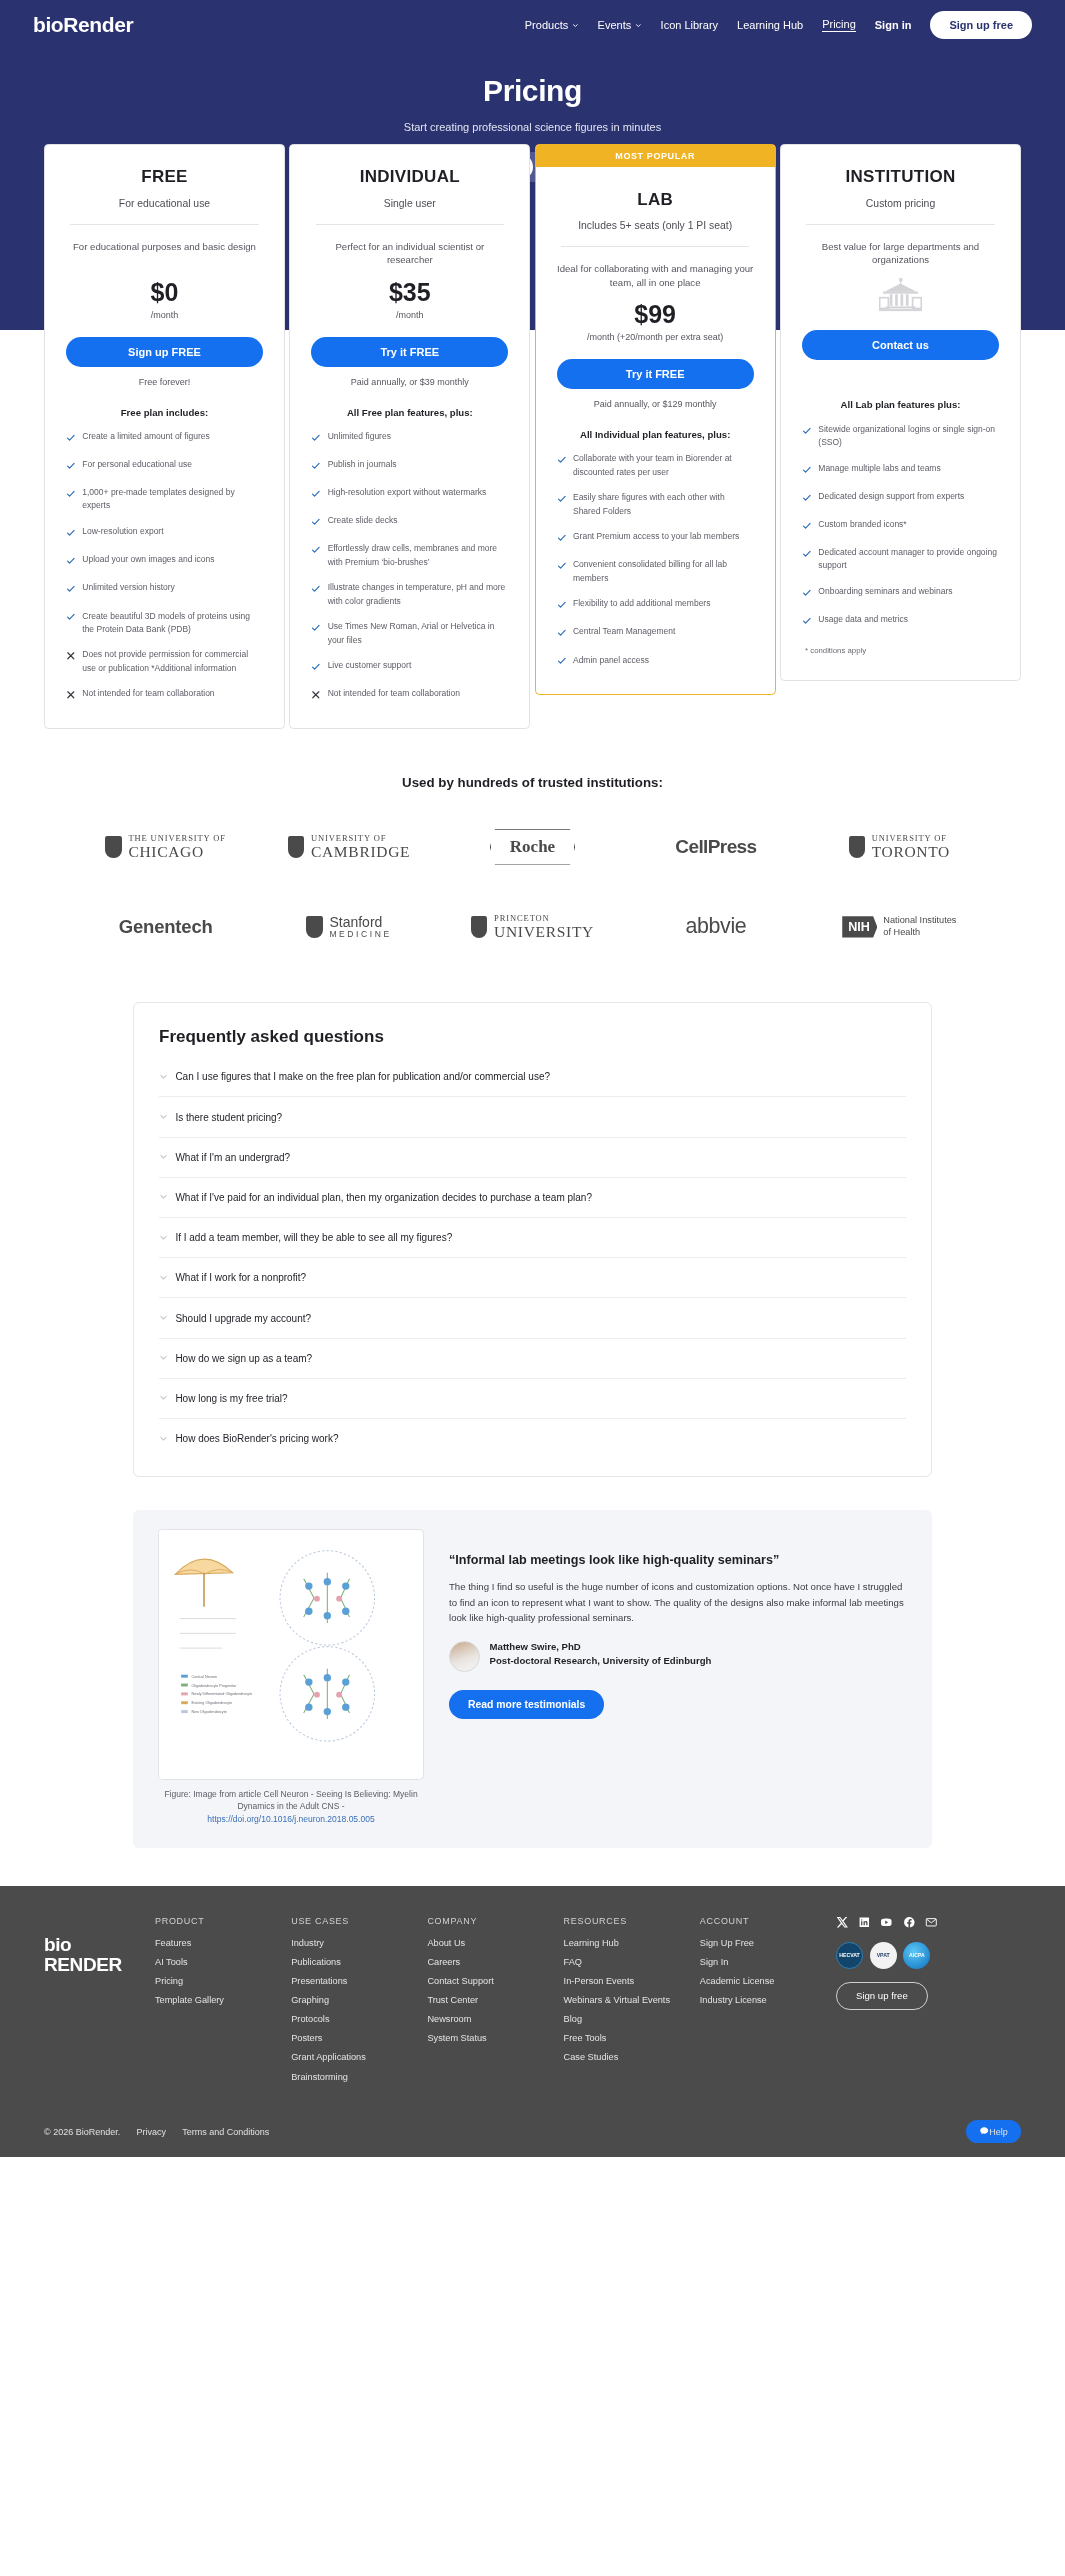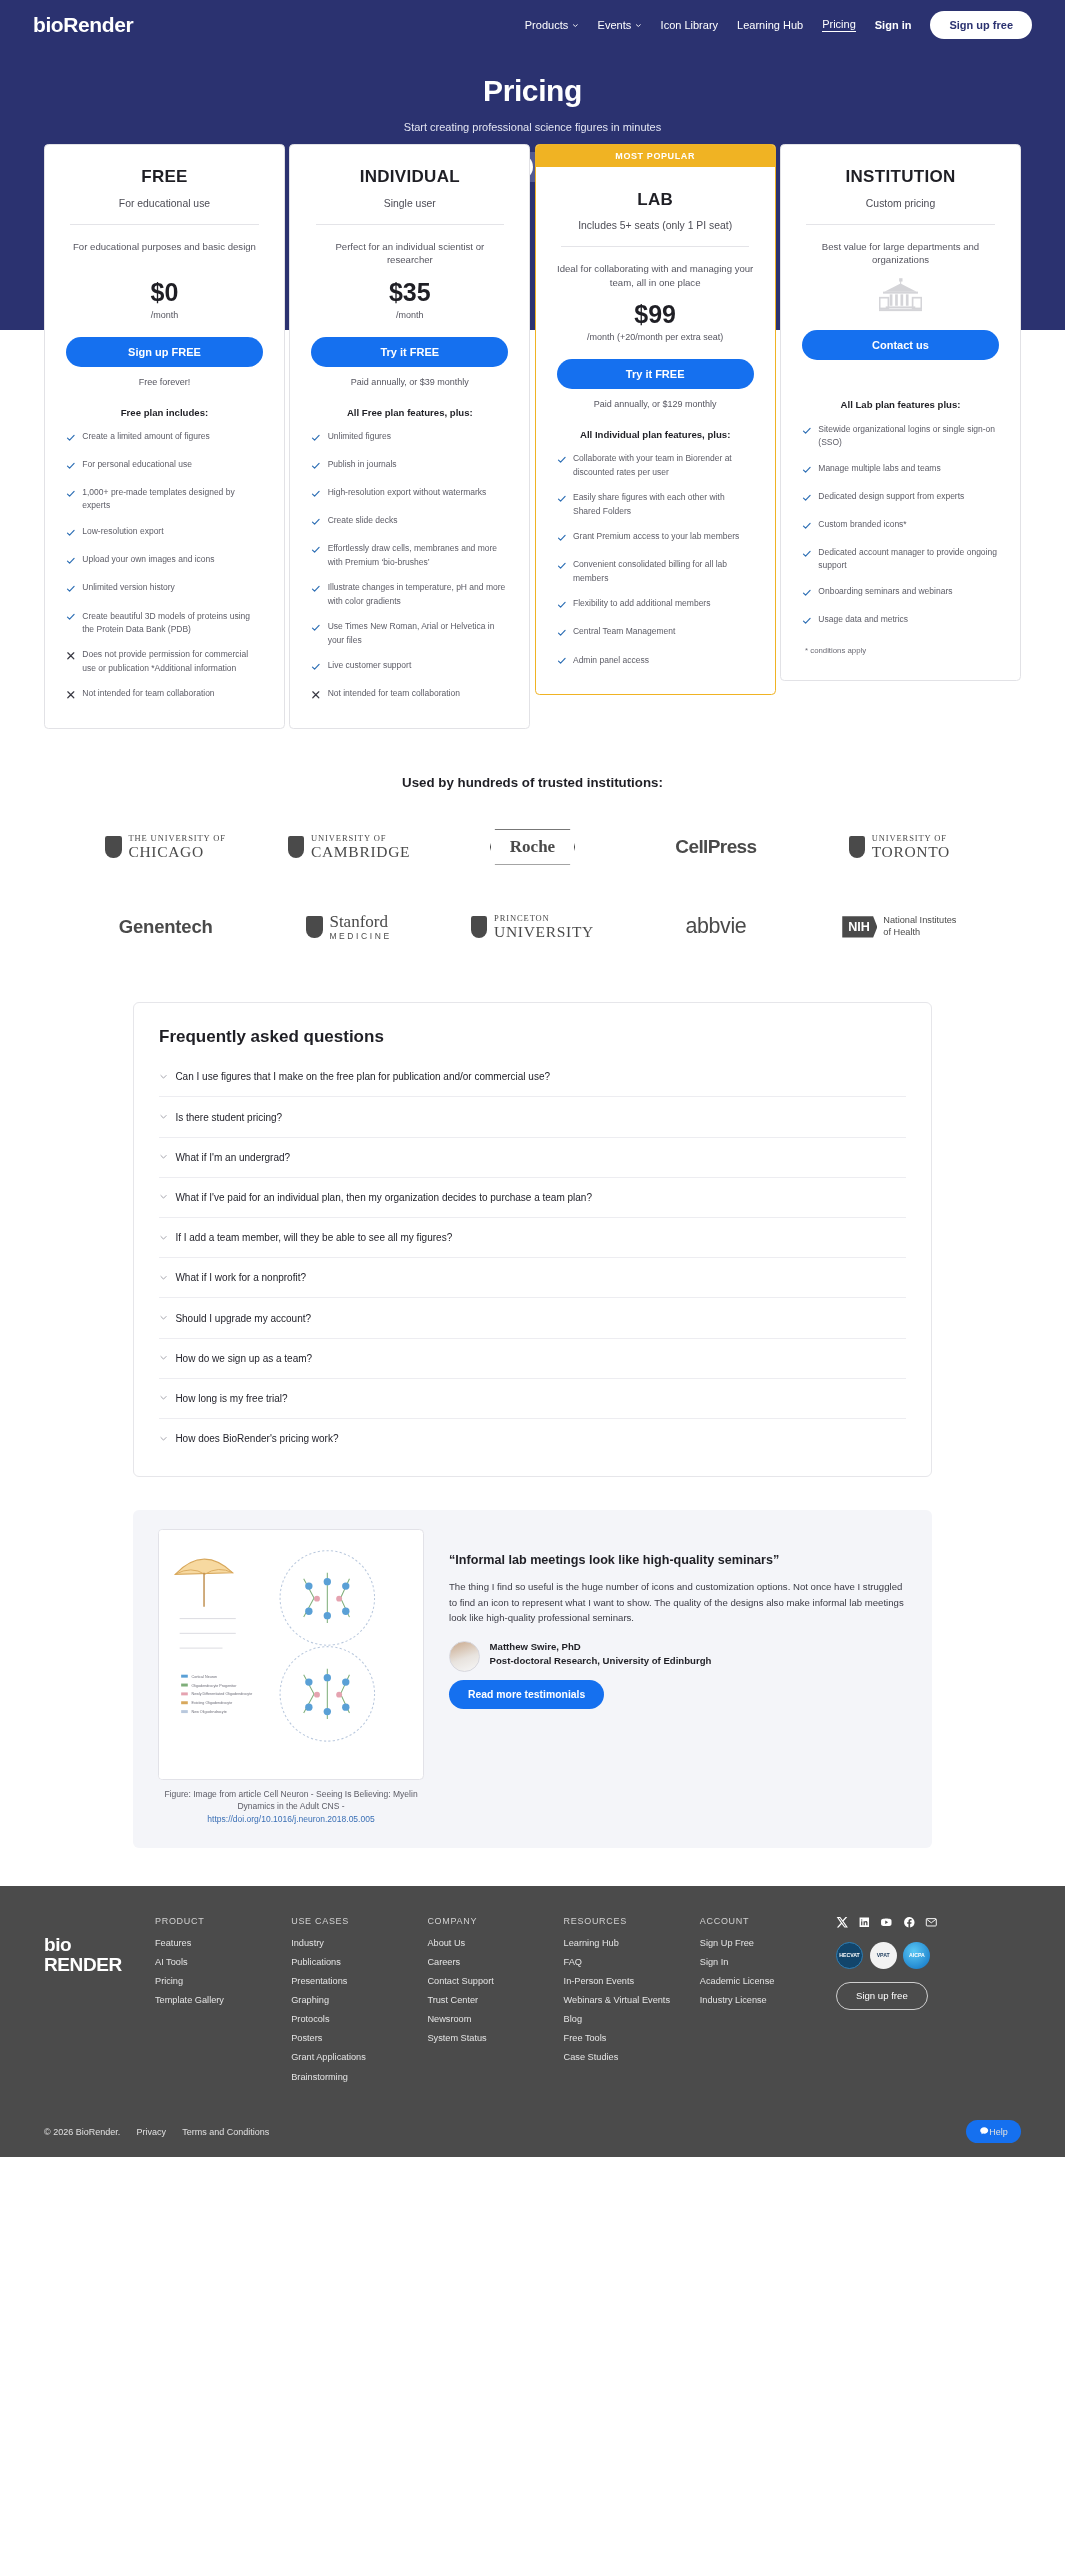--- a/index.html
+++ b/index.html
@@ -319,21 +319,21 @@
   .testi-person { display: flex; align-items: flex-start; gap: 9.6px; margin-top: 16.3px; }
   .avatar {
     width: 31px; height: 31px; border-radius: 50%;
     background: linear-gradient(160deg,#c9a88b 0%,#e8e3de 55%,#f7f7f7 100%);
     border: 0.7px solid #d8d8de; flex: 0 0 31px;
   }
   .testi-name { font-size: 9.6px; font-weight: 700; color: #1f1f25; }
   .testi-role { font-size: 9.6px; font-weight: 700; color: #1f1f25; margin-top: 2.2px; }
   .testi-btn {
     background: #1570ef; color: #fff; border: none; border-radius: 16.3px;
-    font-size: 10.4px; font-weight: 700; padding: 9px 19px; margin-top: 8px;
+    font-size: 10.4px; font-weight: 700; padding: 9px 19px; margin-top: 18px;
     cursor: pointer; font-family: inherit;
   }
 
   
   footer { background: #4b4b4b; color: #e9e9e9; padding: 30px 44px 0; }
   .f-main { display: flex; gap: 0; }
   .f-brand { width: 111px; flex: 0 0 111px; padding-top: 19px; }
   .f-logo { font-size: 19px; font-weight: 700; color: #fff; line-height: 1.05; letter-spacing: -0.4px; }
   .f-col { flex: 1; min-width: 0; }
   .f-head {
@@ -713,21 +713,21 @@
         </span>
       </div>
     </div>
   <div class="logo-row" id="logorow2">
       <div class="logo-cell">
         <span class="genentech">Genentech</span>
       </div>
       <div class="logo-cell">
         <span class="shield"></span>
         <span style="line-height:1.15">
-          <div style="font-family:Liberation Serif, serif;font-size:17px;">Stanford</div>
+          <div style="font-family:Liberation Sans, sans-serif;font-size:14px;">Stanford</div>
           <div style="font-size:8.5px;letter-spacing:2.6px;">MEDICINE</div>
         </span>
       </div>
       <div class="logo-cell">
         <span class="shield"></span>
         <span class="uni-serif">
           <div class="uni-small">PRINCETON</div>
           <div class="uni-big">UNIVERSITY</div>
         </span>
       </div>

